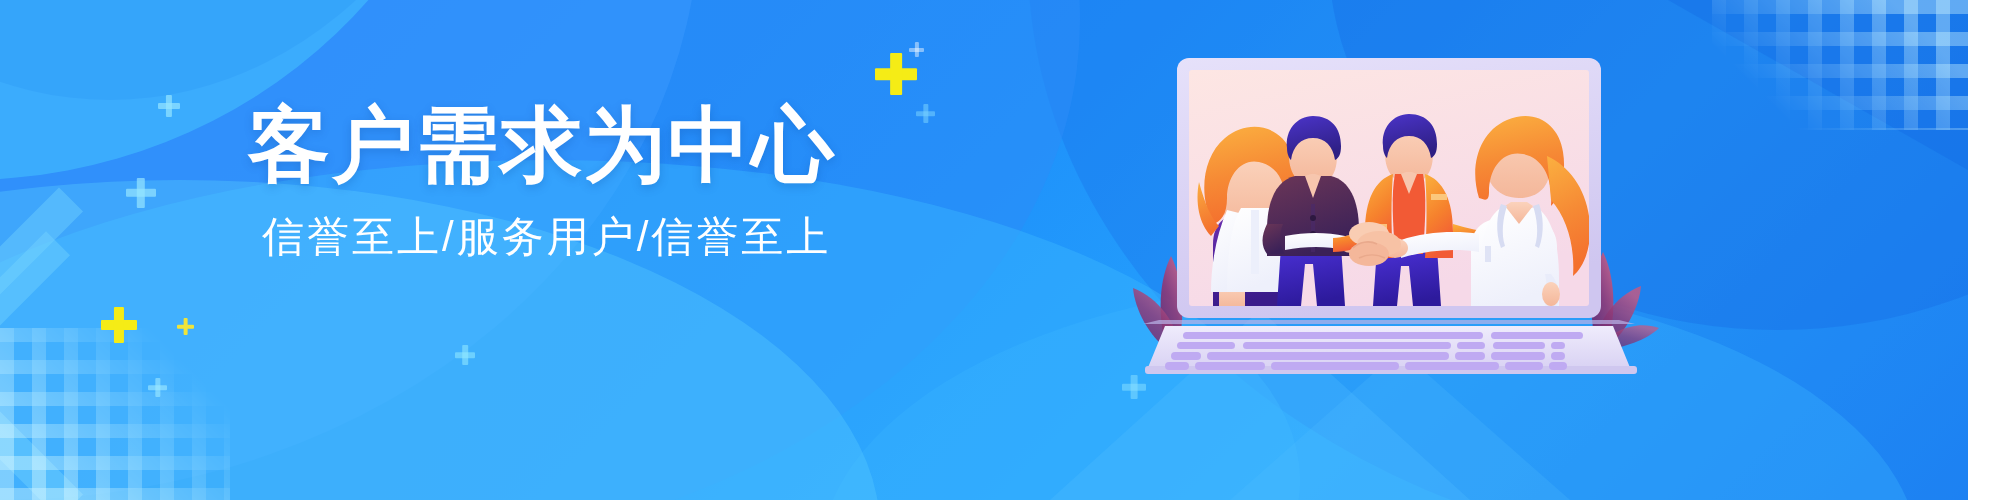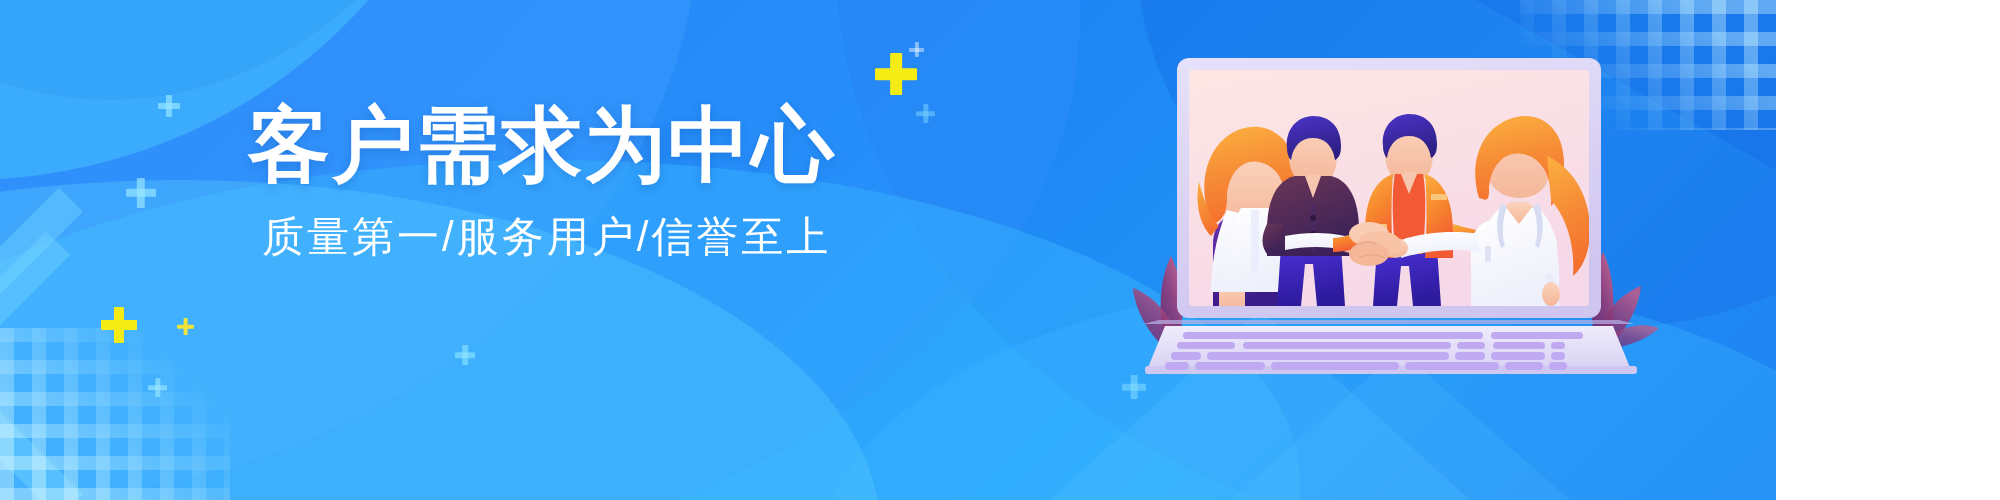--- a/index.html
+++ b/index.html
@@ -1,21 +1,21 @@
 <!DOCTYPE html>
 <html lang="zh"><head>
 <meta charset="utf-8">
 <title>Banner</title>
 <style>
   html,body{margin:0;padding:0;background:#fff;}
   body{font-family:"Liberation Sans","DejaVu Sans",sans-serif;}
 
   #banner{
     position:relative;
-    width:1776px;height:500px;
+    width:1968px;height:500px;
     overflow:hidden;
     background:linear-gradient(135deg,#1f7ff5 0%,#1e86f7 22%,#1f93fb 48%,#27a6fd 72%,#1f8bf8 100%);
   }
 
   
   .bg-layer{position:absolute;pointer-events:none;}
 
   .blob-a{
     left:-420px;top:-520px;width:1500px;height:1080px;border-radius:50%;
     background:#2b8df8;opacity:.55;
@@ -208,21 +208,21 @@
       <i class="h"></i>
       <i class="v"></i>
     </span>
   <span class="plus p-white-1">
       <i class="h"></i>
       <i class="v"></i>
     </span>
 
   <div class="copy">
     <h1 class="headline">客户需求为中心</h1>
-    <p class="subline">质量第一/服务用户/信誉至上</p>
+    <p class="subline">信誉至上/服务用户/信誉至上</p>
   </div>
 
   <div class="illus">
     <svg viewBox="0 0 480 330" xmlns="http://www.w3.org/2000/svg" aria-hidden="true">
       <defs>
         <linearGradient id="gScreen" x1="0" y1="0" x2="0.4" y2="1">
           <stop offset="0%" stop-color="#fde6e3"></stop>
           <stop offset="100%" stop-color="#f6d9e8"></stop>
         </linearGradient>
         <linearGradient id="gHairO" x1="0" y1="0" x2="0.2" y2="1">

